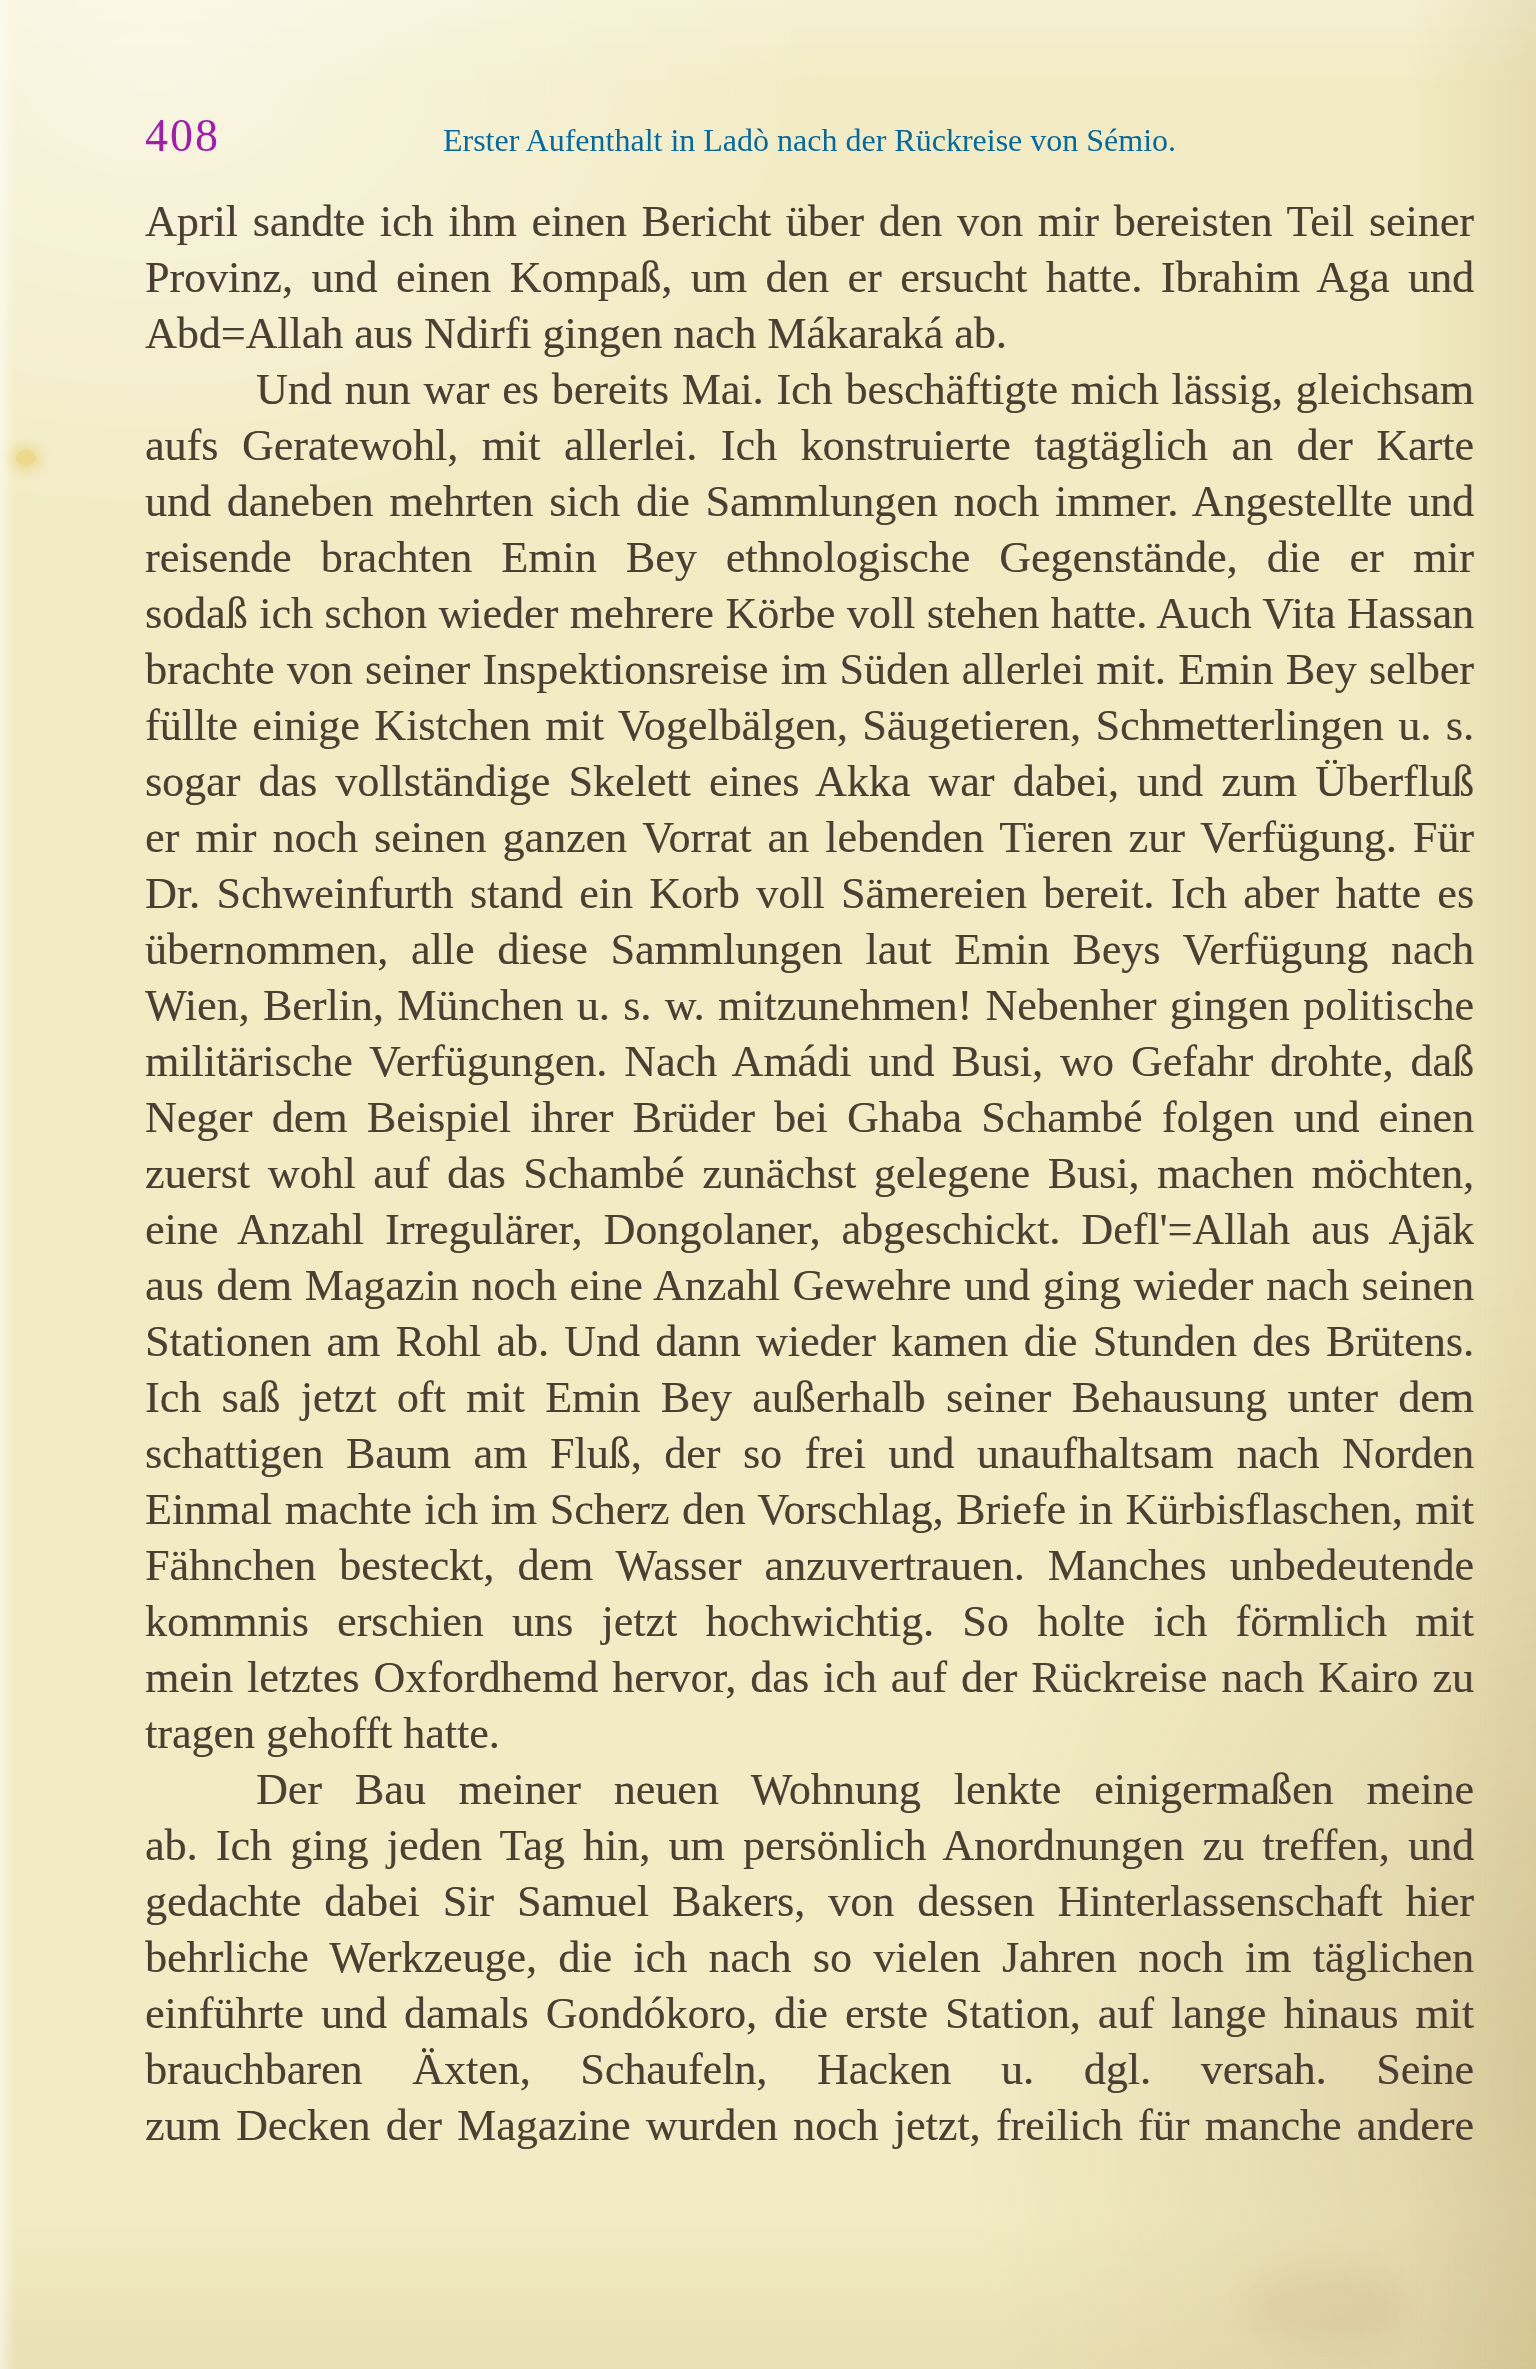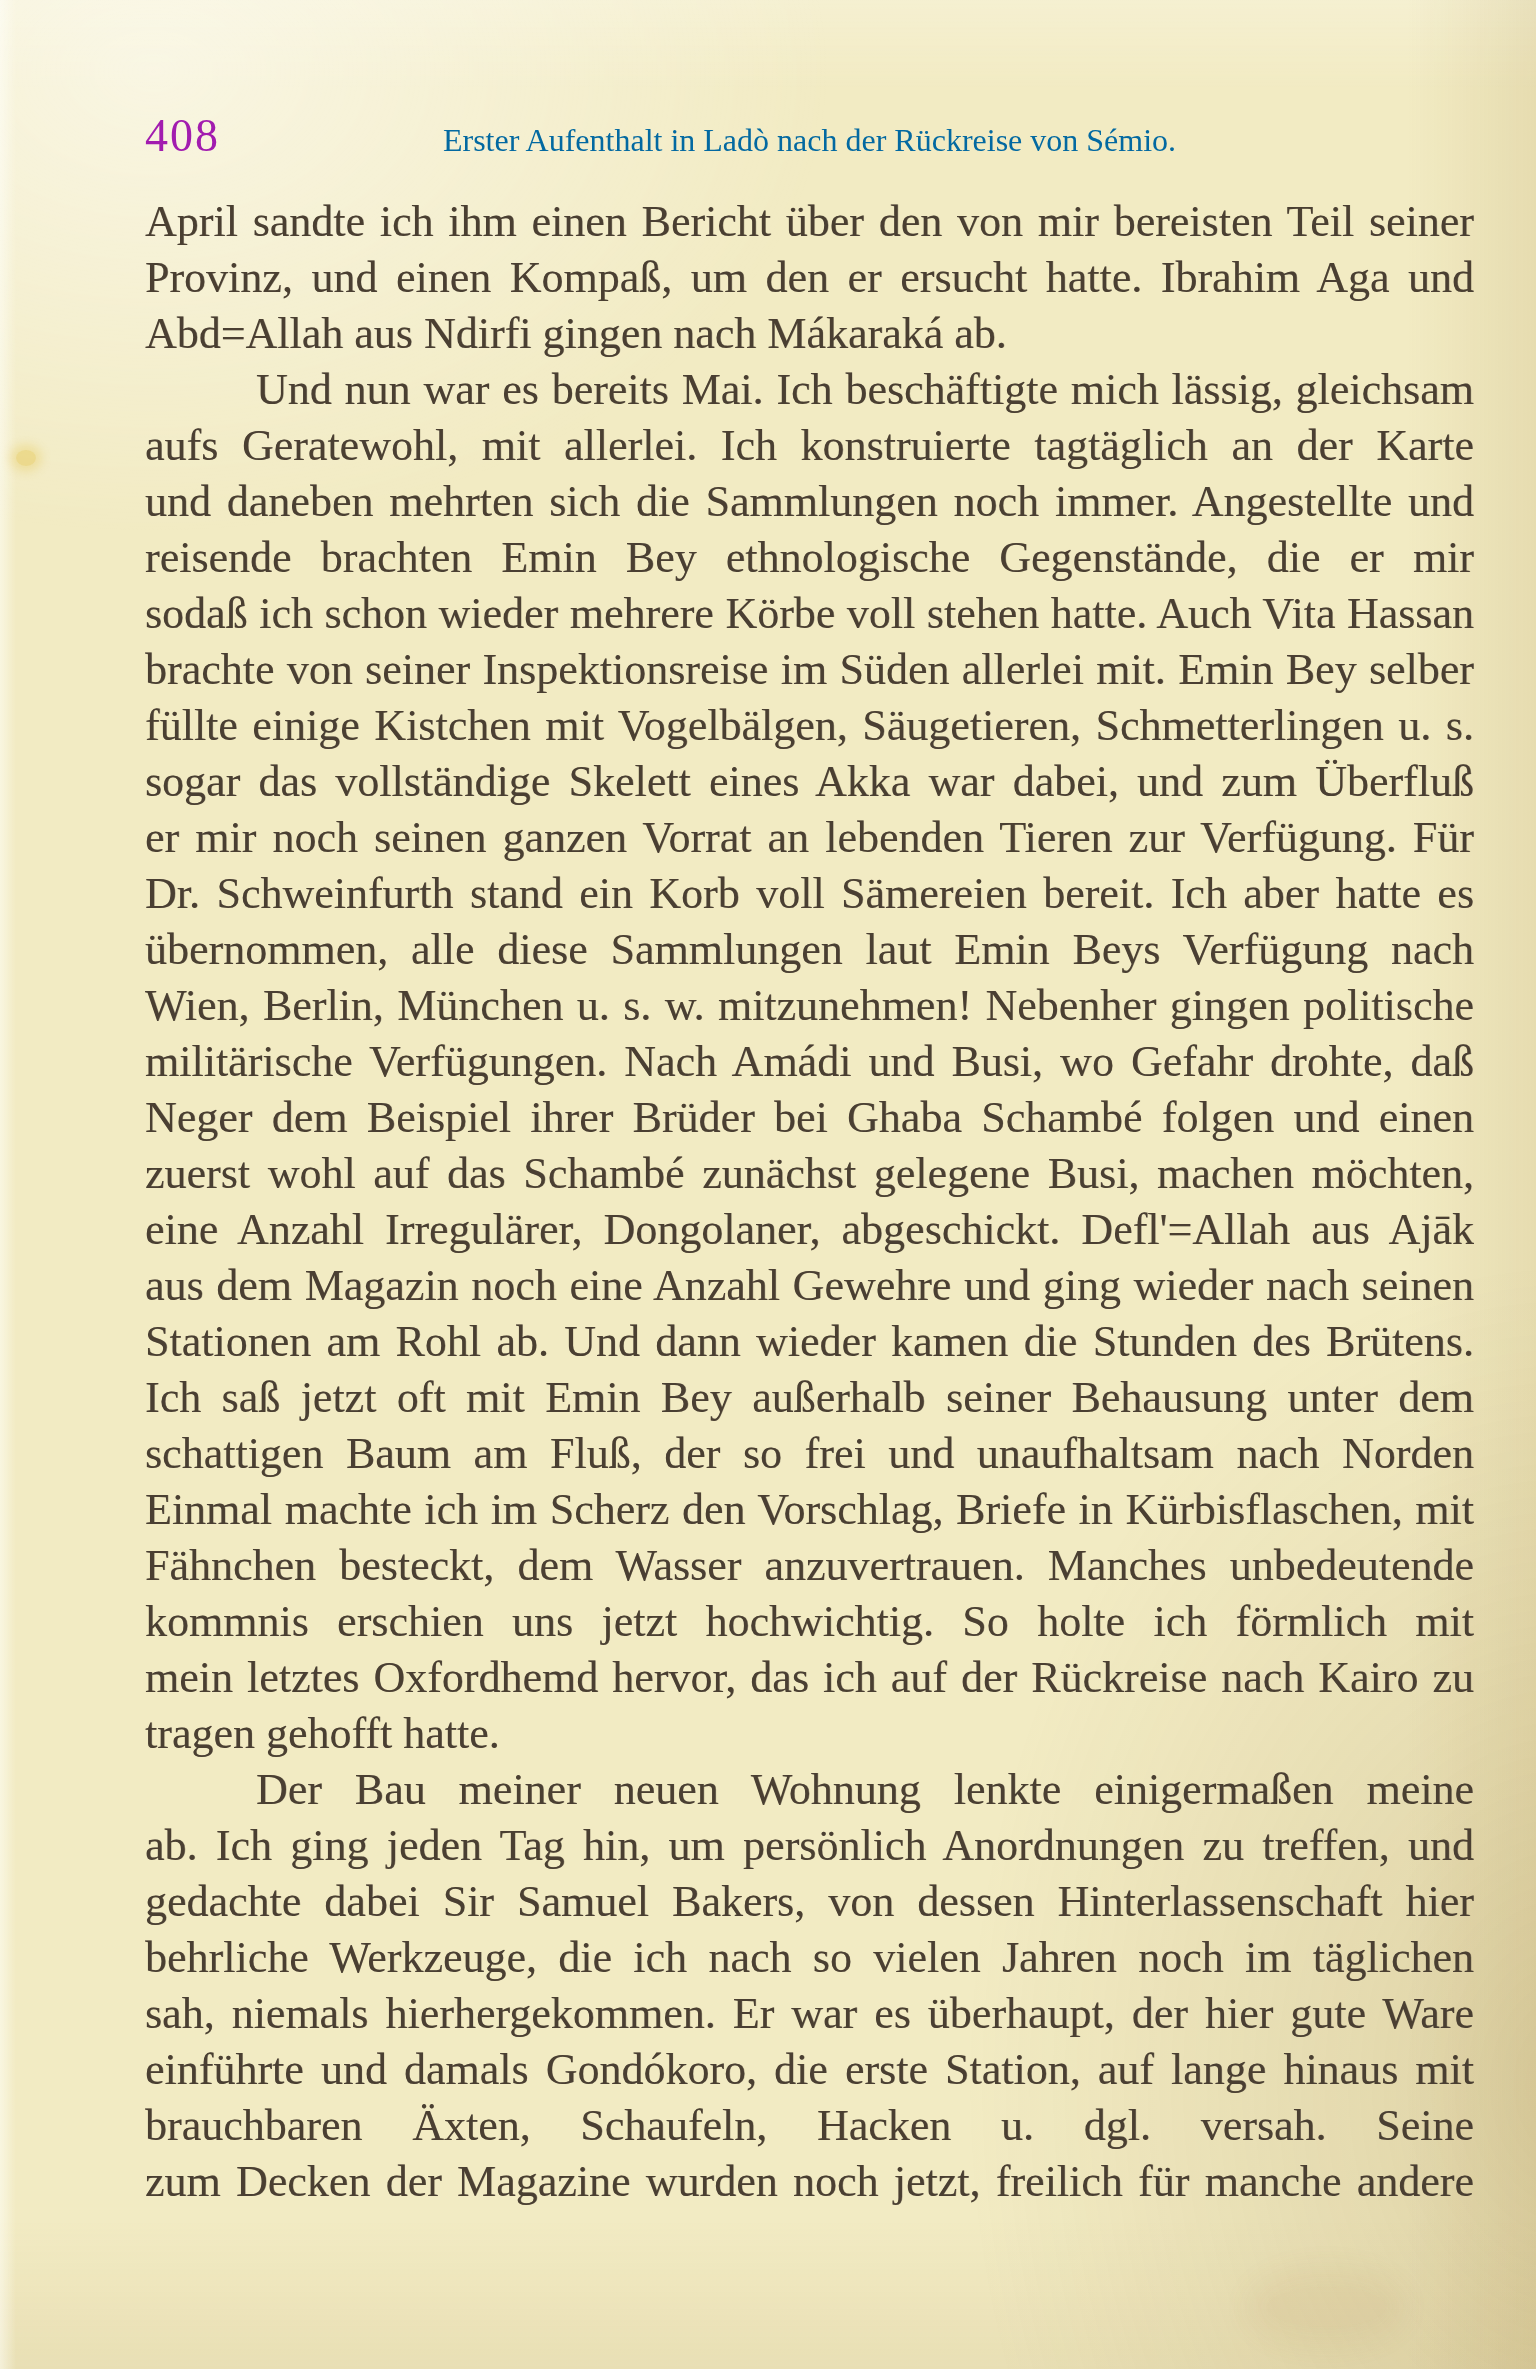--- a/index.html
+++ b/index.html
@@ -104,19 +104,18 @@
     <div class="line">Fähnchen besteckt, dem Wasser anzuvertrauen. Manches unbedeutende Vor=</div>
     <div class="line">kommnis erschien uns jetzt hochwichtig. So holte ich förmlich mit Wehmut</div>
     <div class="line">mein letztes Oxfordhemd hervor, das ich auf der Rückreise nach Kairo zu</div>
     <div class="line endline">tragen gehofft hatte.</div>
   </section>
   <section>
     <div class="line indent">Der Bau meiner neuen Wohnung lenkte einigermaßen meine Gedanken</div>
     <div class="line">ab. Ich ging jeden Tag hin, um persönlich Anordnungen zu treffen, und</div>
     <div class="line">gedachte dabei Sir Samuel Bakers, von dessen Hinterlassenschaft hier noch</div>
     <div class="line">behrliche Werkzeuge, die ich nach so vielen Jahren noch im täglichen Gebrauch</div>
-    <div class="line">sah, niemals hierhergekommen. Er war es überhaupt, der hier gute Ware</div>
     <div class="line">einführte und damals Gondókoro, die erste Station, auf lange hinaus mit</div>
     <div class="line">brauchbaren Äxten, Schaufeln, Hacken u. dgl. versah. Seine Zinkblechplatten</div>
     <div class="line">zum Decken der Magazine wurden noch jetzt, freilich für manche andere Zwecke,</div>
   </section>
 </main>
 
 
 </body></html>

